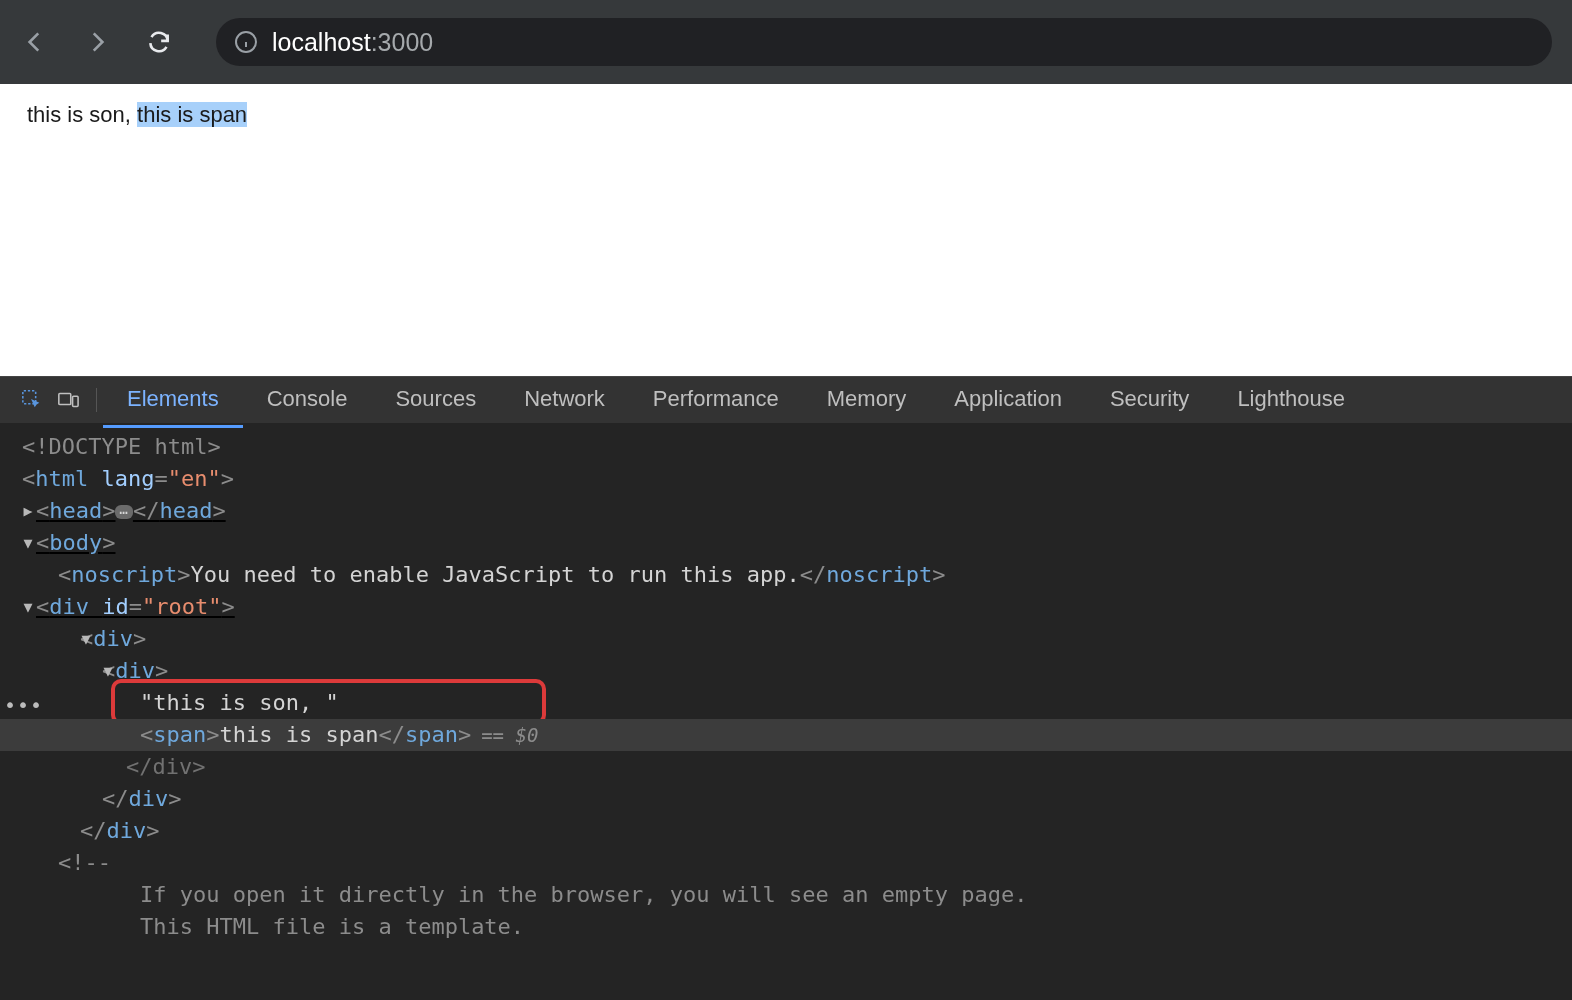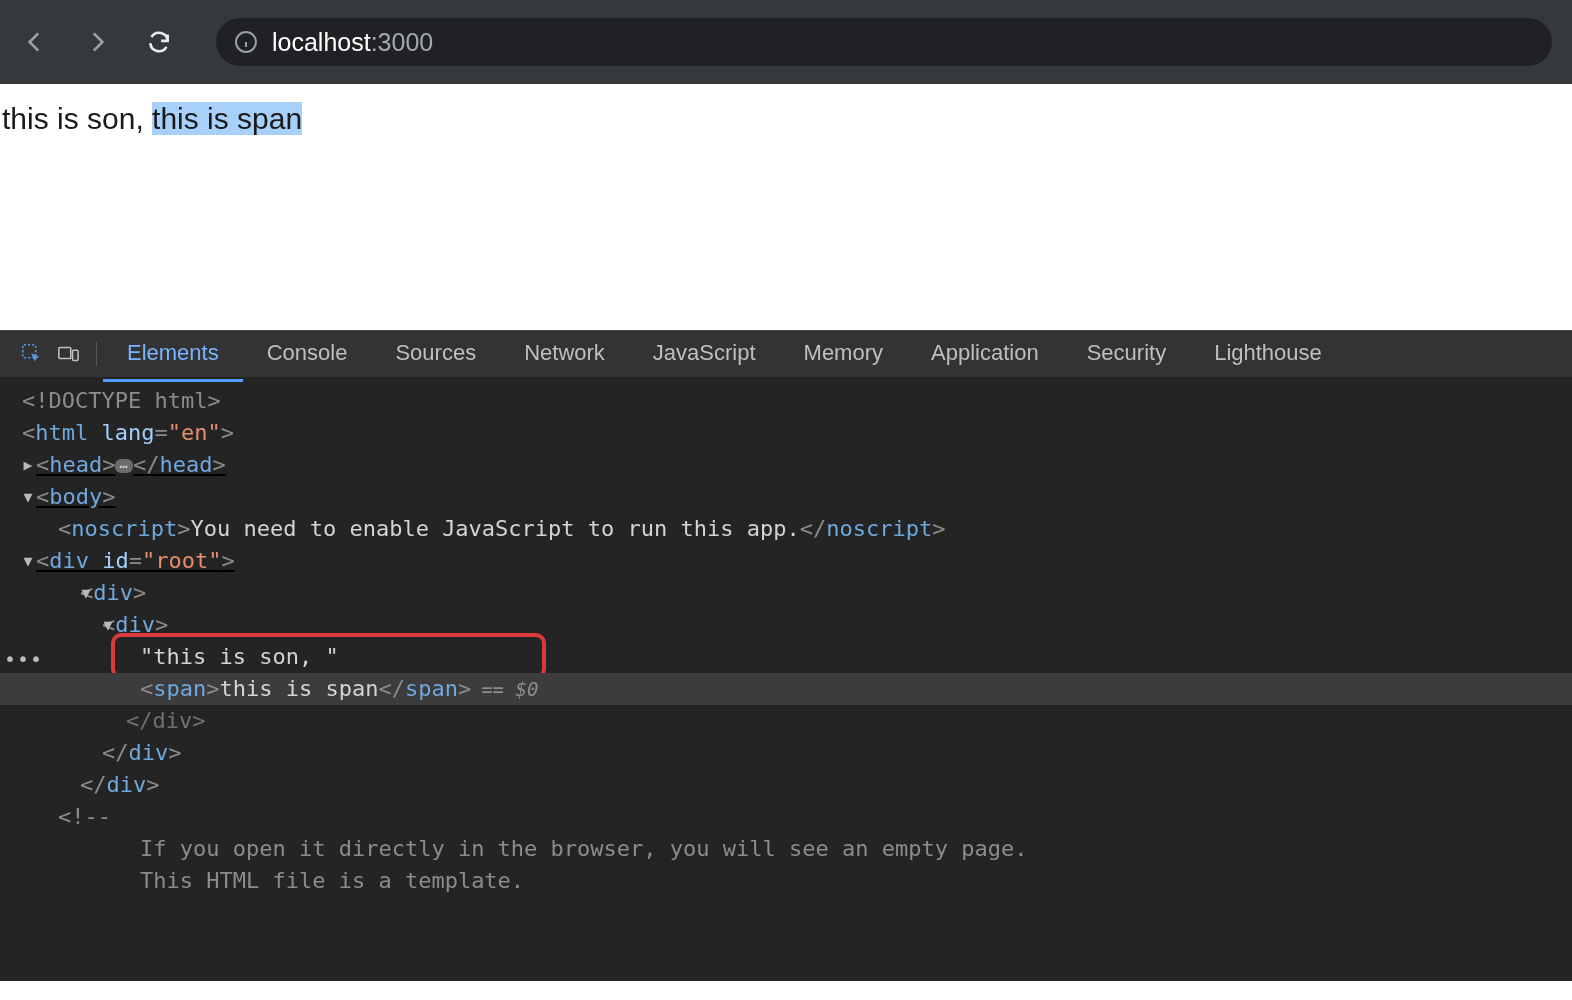--- a/index.html
+++ b/index.html
@@ -50,24 +50,24 @@
   align-items: center;
   justify-content: center;
 }
 .site-info svg { width: 24px; height: 24px; }
 .url-txt { font-size: 25px; }
 .url-host { color: #ffffff; }
 .url-port { color: #a5a9ac; }
 
 
 .page {
-  height: 246px;
+  height: 292px;
   background: #ffffff;
-  padding: 18px 2px;
-  font-size: 30px;
+  padding: 18px 27px;
+  font-size: 22px;
   color: #1a1a1a;
 }
 .page .hl {
   background: #a7d0fa;
 }
 
 
 .devtools {
   height: 651px;
   background: #242424;
@@ -246,21 +246,21 @@
       <svg viewBox="0 0 24 24" fill="none" stroke="currentColor" stroke-width="1.7">
           <rect x="2" y="5" width="13" height="12" rx="1"></rect>
           <rect x="17" y="8" width="6" height="11" rx="1"></rect>
         </svg>
     </div>
     <div class="dt-divider"></div>
     <div class="dt-tab active">Elements</div>
     <div class="dt-tab">Console</div>
     <div class="dt-tab">Sources</div>
     <div class="dt-tab">Network</div>
-    <div class="dt-tab">JavaScript</div>
+    <div class="dt-tab">Performance</div>
     <div class="dt-tab">Memory</div>
     <div class="dt-tab">Application</div>
     <div class="dt-tab">Security</div>
     <div class="dt-tab">Lighthouse</div>
   </div>
 
   <div class="elements code-body">
     <div class="ellipsis-left">•••</div>
     <div class="hl-box"></div>
 

